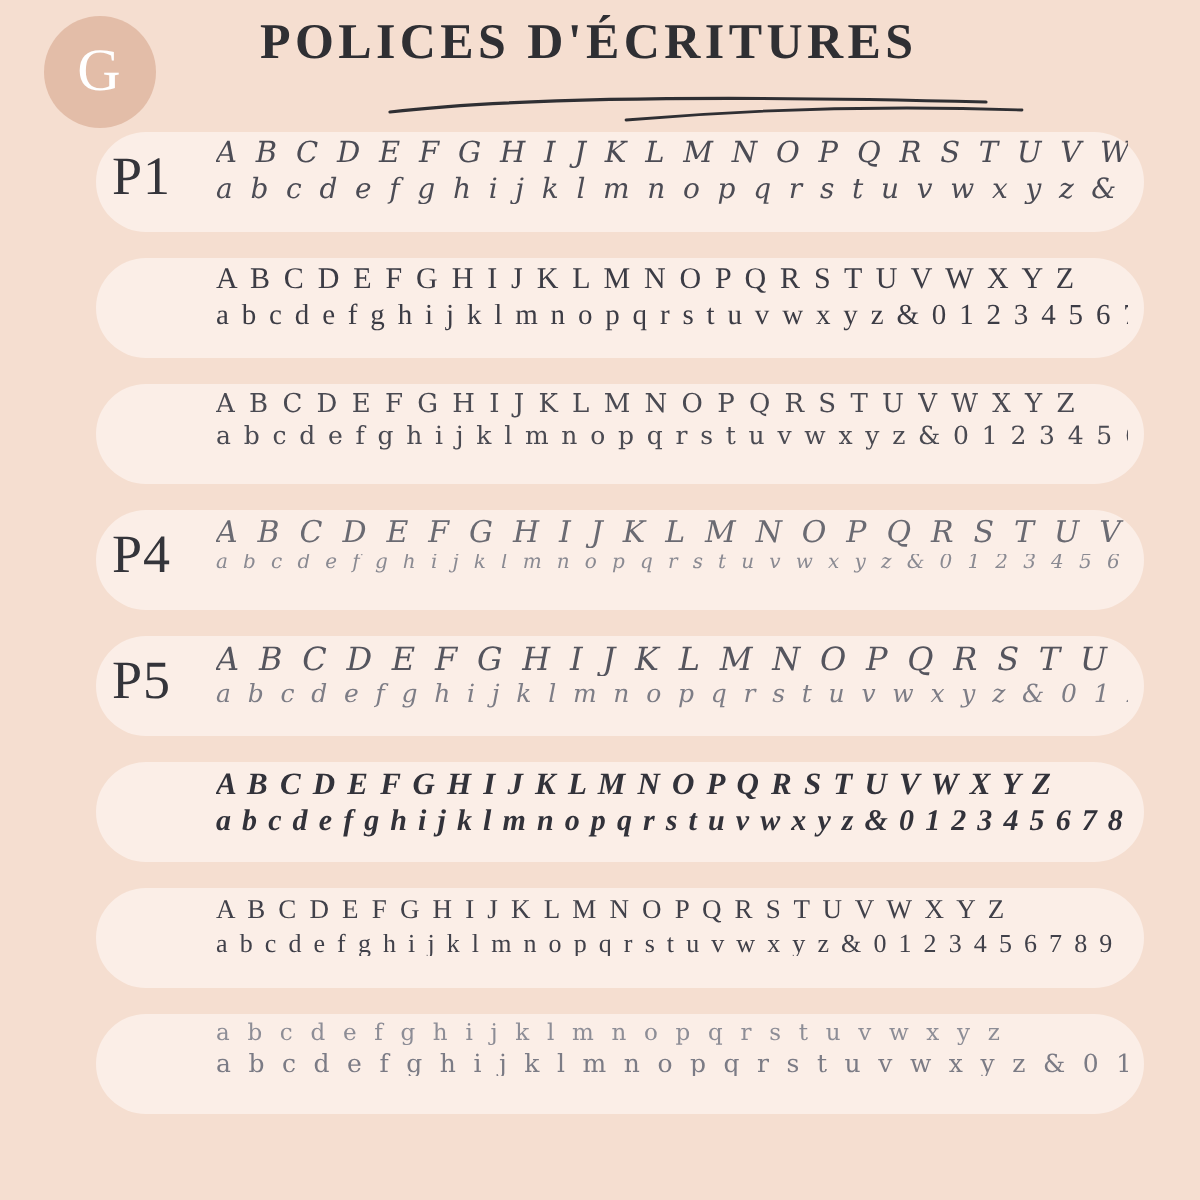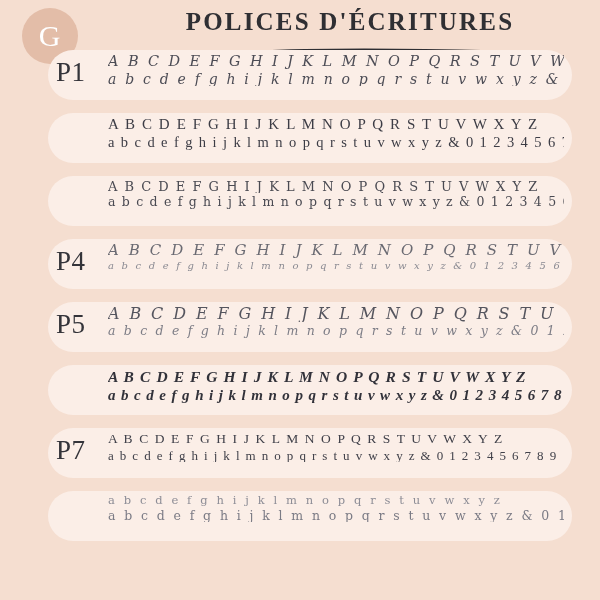--- a/index.html
+++ b/index.html
@@ -39,42 +39,42 @@
     color: #ffffff;
     line-height: 1;
     letter-spacing: 1px;
   }
   
   #title {
     position: absolute;
     left: 130px;
     top: 8px;
     width: 440px;
-    text-align: center;
+    text-align: left;
     font-family: "Liberation Serif", serif;
     font-weight: bold;
     font-size: 25px;
     letter-spacing: 2.2px;
     color: #2f2f33;
   }
   #title-underline {
     position: absolute;
     left: 193px;
     top: 47px;
     width: 322px;
     height: 14px;
     overflow: hidden;
   }
   #title-underline svg { display: block; }
 
   
   #rows {
     position: absolute;
     left: 0;
-    top: 50px;
+    top: 66px;
     width: 600px;
   }
   .font-row {
     position: relative;
     height: 54px;
     margin: 0 0 9px 0;
   }
   .row-pill {
     position: absolute;
     left: 48px;
@@ -283,21 +283,20 @@
     <div class="font-row r6">
       <div class="row-pill"></div>
       <div class="row-lines">
         <div class="line-upper">A B C D E F G H I J K L M N O P Q R S T U V W X Y Z</div>
         <div class="line-lower">a b c d e f g h i j k l m n o p q r s t u v w x y z  &amp;  0 1 2 3 4 5 6 7 8 9</div>
       </div>
     </div>
 
     <div class="font-row r7">
       <div class="row-pill"></div>
-      <div class="row-code">P7</div>
       <div class="row-lines">
         <div class="line-upper">A B C D E F G H I J K L M N O P Q R S T U V W X Y Z</div>
         <div class="line-lower">a b c d e f g h i j k l m n o p q r s t u v w x y z  &amp;  0 1 2 3 4 5 6 7 8 9</div>
       </div>
     </div>
 
     <div class="font-row r8">
       <div class="row-pill"></div>
       <div class="row-lines">
         <div class="line-upper">a b c d e f g h i j k l m n o p q r s t u v w x y z</div>

